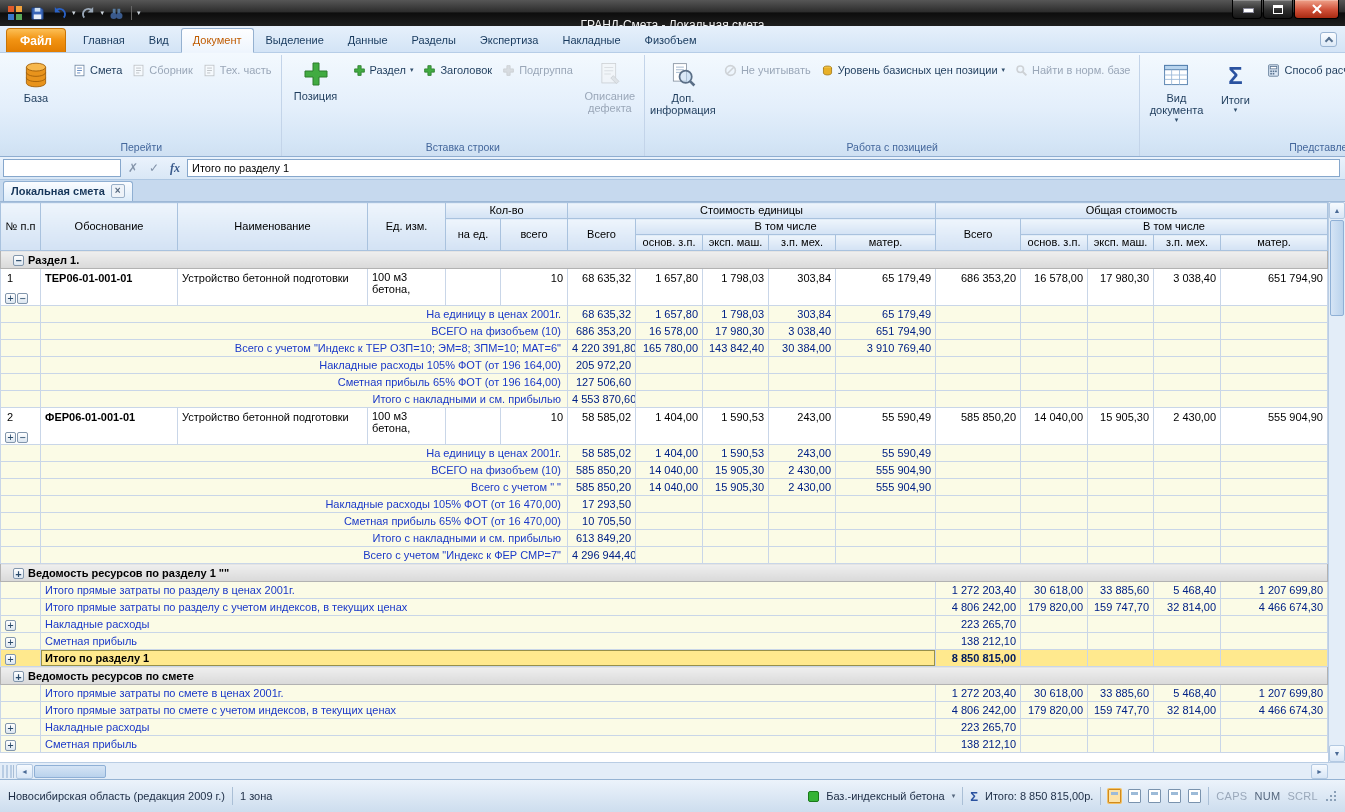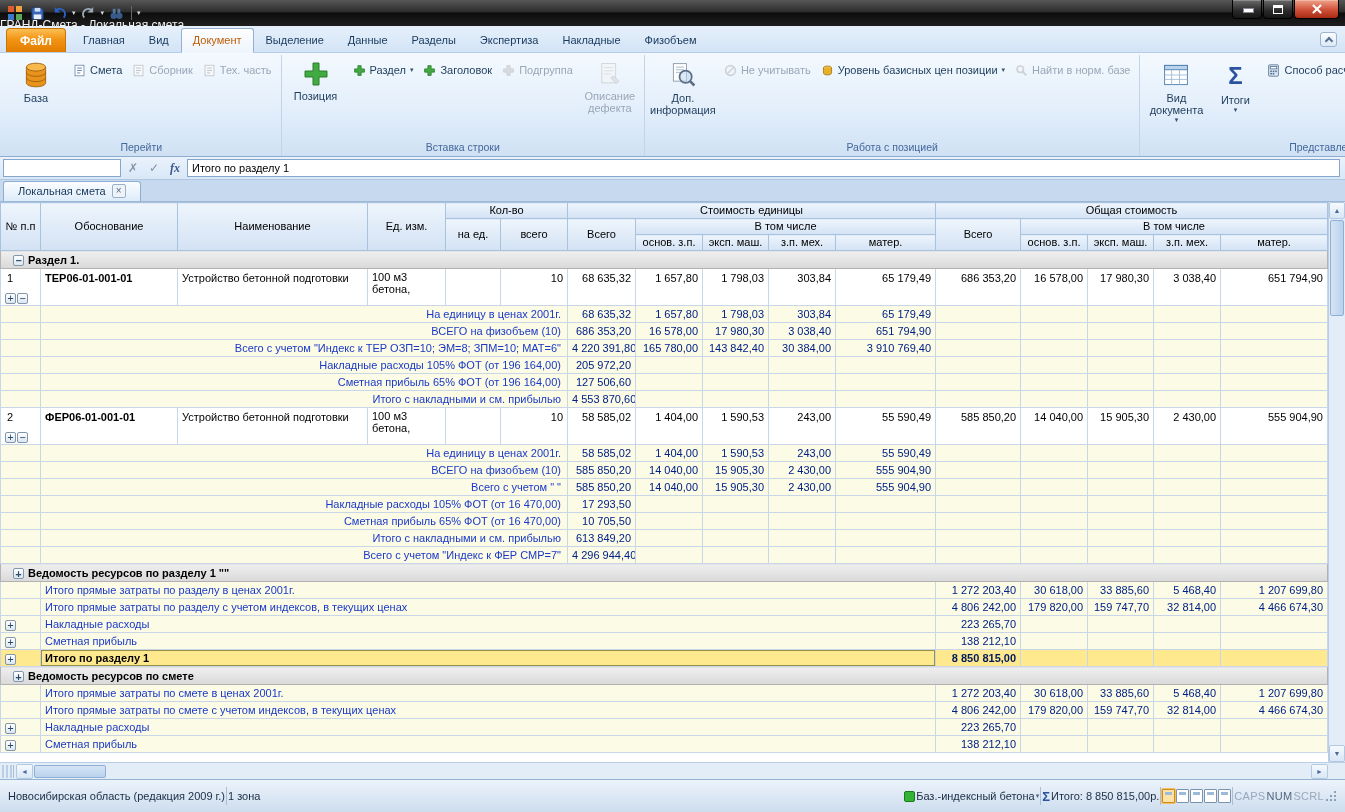--- a/index.html
+++ b/index.html
@@ -2,21 +2,21 @@
 <html><head>
 <meta charset="utf-8">
 <style>
   * { margin:0; padding:0; box-sizing:border-box; }
   html,body { width:1345px; height:812px; overflow:hidden;
     font-family:"Liberation Sans",sans-serif; font-size:11px; }
   .window { width:1345px; height:812px; display:flex; flex-direction:column; background:#cfe0f2; }
 
   
   .titlebar { height:26px; background:linear-gradient(180deg,#565656,#2d2d2d 45%,#0d0d0d 50%,#1e1e1e); display:flex; align-items:center; position:relative; flex:none; }
-  .title-text { position:absolute; left:0; right:0; text-align:left; font-size:12px; color:#f2f2f2; pointer-events:none;margin-top:24px; }
+  .title-text { position:absolute; left:0; right:0; text-align:center; font-size:12px; color:#f2f2f2; pointer-events:none;margin-top:24px; }
   .qat { display:flex; align-items:center; gap:3px; padding-left:5px; z-index:2; }
   .qat .tbtn { display:flex; align-items:center; justify-content:center; height:18px; padding:0 2px; border-radius:2px; }
   .qat .caret { color:#cfd6de; font-size:7px; }
   .qat .vsep { width:1px; height:14px; background:#666; margin:0 2px; }
   .win-controls { margin-left:auto; display:flex; align-self:flex-start; z-index:2; padding-right:6px; }
   .win-btn { width:30px; height:19px; display:flex; align-items:center; justify-content:center; background:linear-gradient(#6a6a6a,#2a2a2a 60%,#161616); border:1px solid #000; border-top:none; border-radius:0 0 4px 4px; margin-left:1px; box-shadow:inset 0 1px 0 rgba(255,255,255,.25); }
   .win-btn.close { width:45px; background:linear-gradient(#efa28a,#d05038 55%,#a82a12); }
   .g-min { width:9px; height:9px; position:relative; }
   .g-min::after { content:""; position:absolute; left:0; bottom:1px; width:9px; height:3px; background:#fff; border:1px solid #889; }
   .g-max { width:10px; height:9px; border:1px solid #fff; box-shadow:inset 0 2px 0 #fff; }
@@ -52,21 +52,21 @@
   
   .formulabar { height:23px; background:linear-gradient(#eaf2fc,#d9e7f6); border-bottom:1px solid #aec7e2; display:flex; align-items:center; padding:0 3px; gap:3px; flex:none; }
   .namebox,.fb-input { height:18px; background:#fff; border:1px solid #86a7cc; font-size:11px; font-family:"Liberation Sans",sans-serif; padding:0 4px; }
   .namebox { width:118px; }
   .fb-input { flex:1; margin-right:2px; }
   .fb-btn { width:18px; text-align:center; color:#8494aa; font-size:12px; }
   .fx { font-style:italic; font-family:"Liberation Serif",serif; font-weight:bold; color:#3a5a8c; }
 
   
   .doctabs { height:22px; background:#c6d9ee; display:flex; align-items:flex-end; padding-left:3px; border-bottom:1px solid #9db8d6; flex:none; }
-  .doctab { display:flex; align-items:center; gap:6px; background:linear-gradient(#fafcff,#ddecfa); border:1px solid #8fafd2; border-bottom:none; border-radius:3px 3px 0 0; padding:2px 14px 3px; color:#16365a; }
+  .doctab { display:flex; align-items:center; gap:6px; background:linear-gradient(#fafcff,#ddecfa); border:1px solid #8fafd2; border-bottom:none; border-radius:3px 3px 0 0; padding:2px 7px 3px; color:#16365a;font-weight:bold; }
   .doctab-close { width:14px; height:14px; border:1px solid #9ab0c8; background:#eef3f9; color:#55687e; font-size:10px; line-height:12px; text-align:center; border-radius:2px; }
 
   
   .tablearea { height:560px; display:flex; background:#fff; flex:none; }
   .gridwrap { width:1328px; overflow:hidden; }
   table { border-collapse:collapse; table-layout:fixed; width:1328px; font-size:11px; }
   th { background:linear-gradient(#eef5fc,#d3e2f4); border:1px solid #a9c2de; font-weight:normal; text-align:center; color:#000; padding:1px 2px; line-height:13px; }
   td { border:1px solid #c9d6e8; padding:1px 4px; overflow:hidden; white-space:nowrap; line-height:14px; }
   .r-section td { background:linear-gradient(#efefef,#d9d9d9); font-weight:bold; height:16px; border-color:#b2b2b2;padding-left:12px; }
   .r-position td { background:#fff; height:36px; vertical-align:top; padding-top:2px; }
@@ -95,21 +95,21 @@
   .hs-btn { width:17px; height:15px; margin:1px 0; }
   .vs-thumb { height:96px; margin:1px; background:linear-gradient(90deg,#d5e4f5,#b9d2ec); border:1px solid #8fb0d6; border-radius:2px; }
   .vs-track { flex:1; }
   .hscroll { height:17px; background:#e3edf8; border-top:1px solid #b9cde4; display:flex; align-items:center; flex:none; padding-left:2px; }
   .hs-grip { width:12px; height:13px; border-right:1px solid #a9bed6; background:repeating-linear-gradient(90deg,#b9cde4 0 2px,transparent 2px 4px); margin-right:2px; }
   .hs-thumb { width:72px; height:13px; background:linear-gradient(#d5e4f5,#b9d2ec); border:1px solid #8fb0d6; border-radius:2px; margin:0 1px; }
   .hs-track { flex:1; }
   .hs-corner { width:17px; height:16px; }
 
   
-  .statusbar { height:33px; background:linear-gradient(#ecf3fb,#cdddee); border-top:1px solid #95b3d3; display:flex; align-items:center; color:#1c2c44; padding:12px 8px; gap:1px; flex:none; }
+  .statusbar { height:33px; background:linear-gradient(#ecf3fb,#cdddee); border-top:1px solid #95b3d3; display:flex; align-items:center; color:#1c2c44; padding:12px 8px; gap:7px; flex:none; }
   .sb-sep { width:1px; height:18px; background:#aabfd6; }
   .sb-spacer { flex:1; }
   .green-sq { width:11px; height:11px; background:#35b335; border:1px solid #1a7a1a; border-radius:2px; }
   .kbd { color:#9aa8ba; letter-spacing:.3px; }
   .kbd.on { color:#55677e; }
   .pgico { width:13px; height:14px; border:1px solid #7a93ae; background:#fff; position:relative; border-radius:1px; }
   .pgico::after { content:""; position:absolute; left:2px; top:2px; right:2px; height:3px; background:#9dbbd8; }
   .pgico.active { border-color:#d08a1e; background:#fde3a7; box-shadow:0 0 0 1px #f2c063; }
   .grip { width:12px; height:12px; position:relative; }
   .grip::after { content:""; position:absolute; right:1px; bottom:1px; width:2px; height:2px; background:#8aa0b8; box-shadow:-4px 0 #8aa0b8,-8px 0 #8aa0b8,0 -4px #8aa0b8,-4px -4px #8aa0b8,0 -8px #8aa0b8; }

